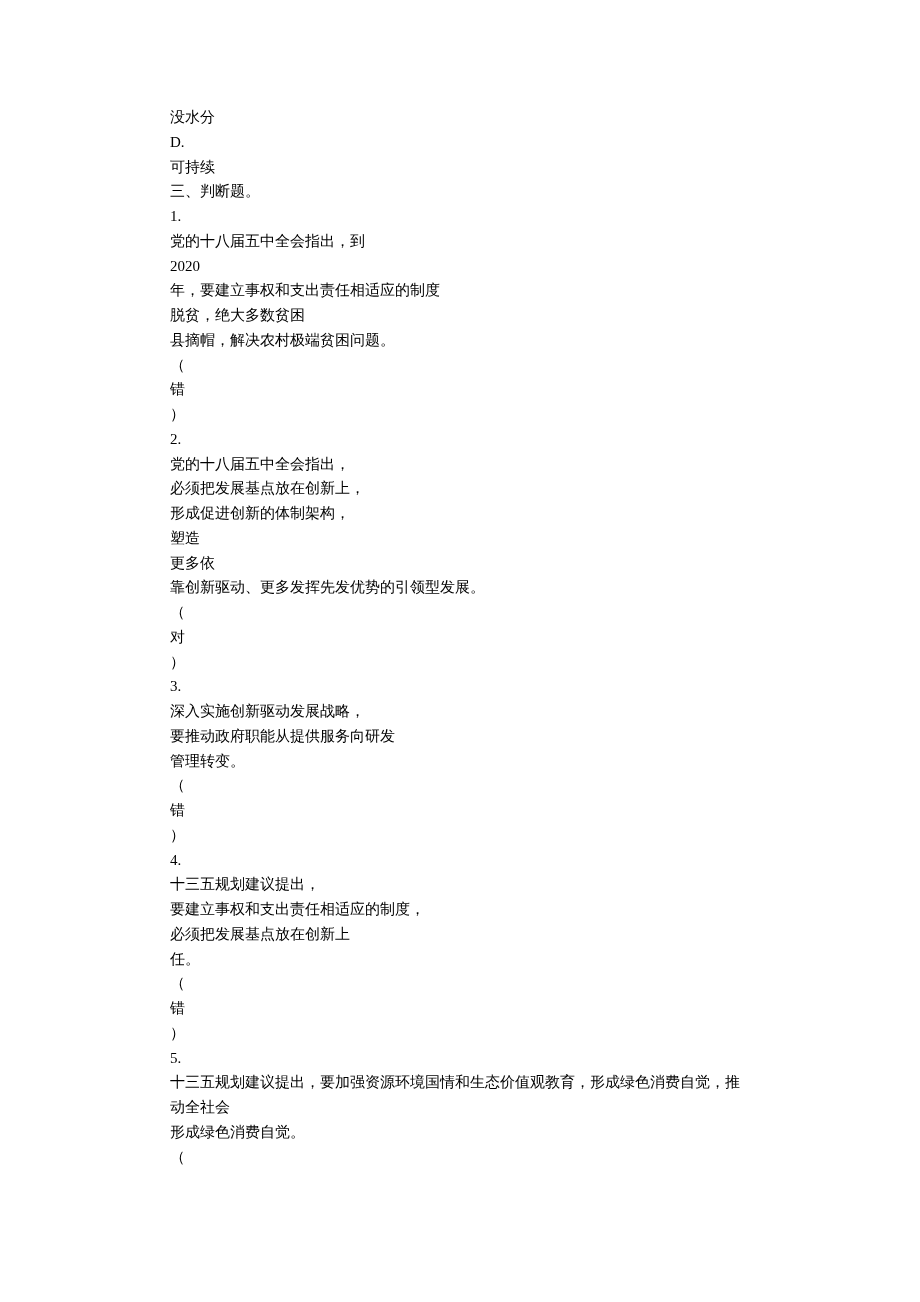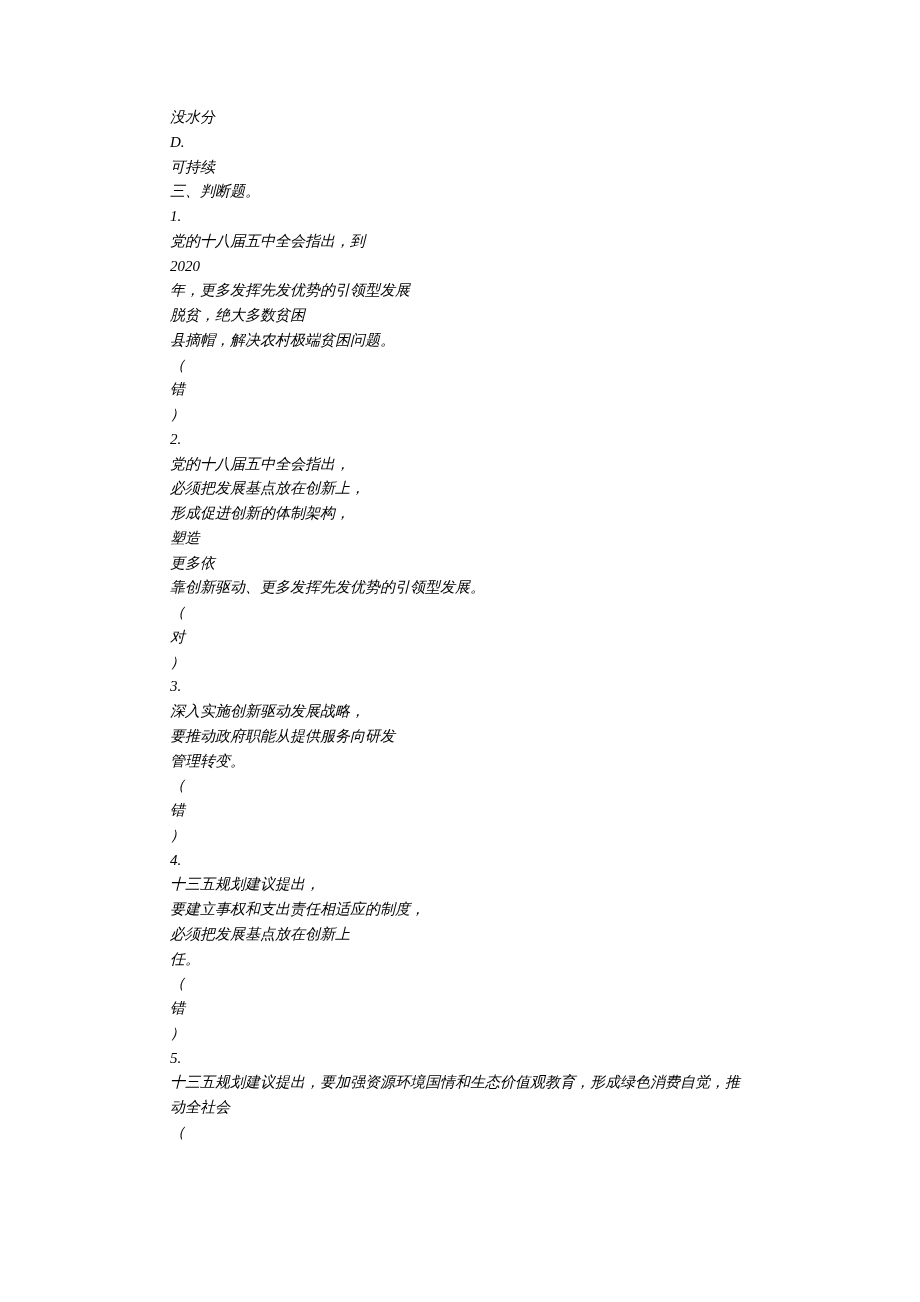--- a/index.html
+++ b/index.html
@@ -1,19 +1,18 @@
 <!DOCTYPE html>
 <html><head>
   <meta charset="utf-8">
   <style>
     * {
       margin: 0;
       padding: 0;
       box-sizing: border-box;
-      font-style: italic;
     }
     body {
       background: #ffffff;
       width: 920px;
       margin: 0 auto;
       font-family: "SimSun", "宋体", serif;
       font-size: 15px;
       color: #000000;
       line-height: 1.65;
       padding: 105px 170px 60px 170px;
@@ -28,21 +27,21 @@
 <body>
 
 <div>
   <span class="line">没水分</span>
   <span class="line">D.</span>
   <span class="line">可持续</span>
   <span class="line">三、判断题。</span>
   <span class="line">1.</span>
   <span class="line">党的十八届五中全会指出，到</span>
   <span class="line">2020</span>
-  <span class="line">年，更多发挥先发优势的引领型发展</span>
+  <span class="line">年，要建立事权和支出责任相适应的制度</span>
   <span class="line">脱贫，绝大多数贫困</span>
   <span class="line">县摘帽，解决农村极端贫困问题。</span>
   <span class="line">（</span>
   <span class="line">错</span>
   <span class="line">）</span>
   <span class="line">2.</span>
   <span class="line">党的十八届五中全会指出，</span>
   <span class="line">必须把发展基点放在创新上，</span>
   <span class="line">形成促进创新的体制架构，</span>
   <span class="line">塑造</span>
@@ -61,14 +60,15 @@
   <span class="line">4.</span>
   <span class="line">十三五规划建议提出，</span>
   <span class="line">要建立事权和支出责任相适应的制度，</span>
   <span class="line">必须把发展基点放在创新上</span>
   <span class="line">任。</span>
   <span class="line">（</span>
   <span class="line">错</span>
   <span class="line">）</span>
   <span class="line">5.</span>
   <span class="line">十三五规划建议提出，要加强资源环境国情和生态价值观教育，形成绿色消费自觉，推动全社会</span>
+  <span class="line">形成绿色消费自觉。</span>
   <span class="line">（</span>
 </div>
 
 </body></html>

